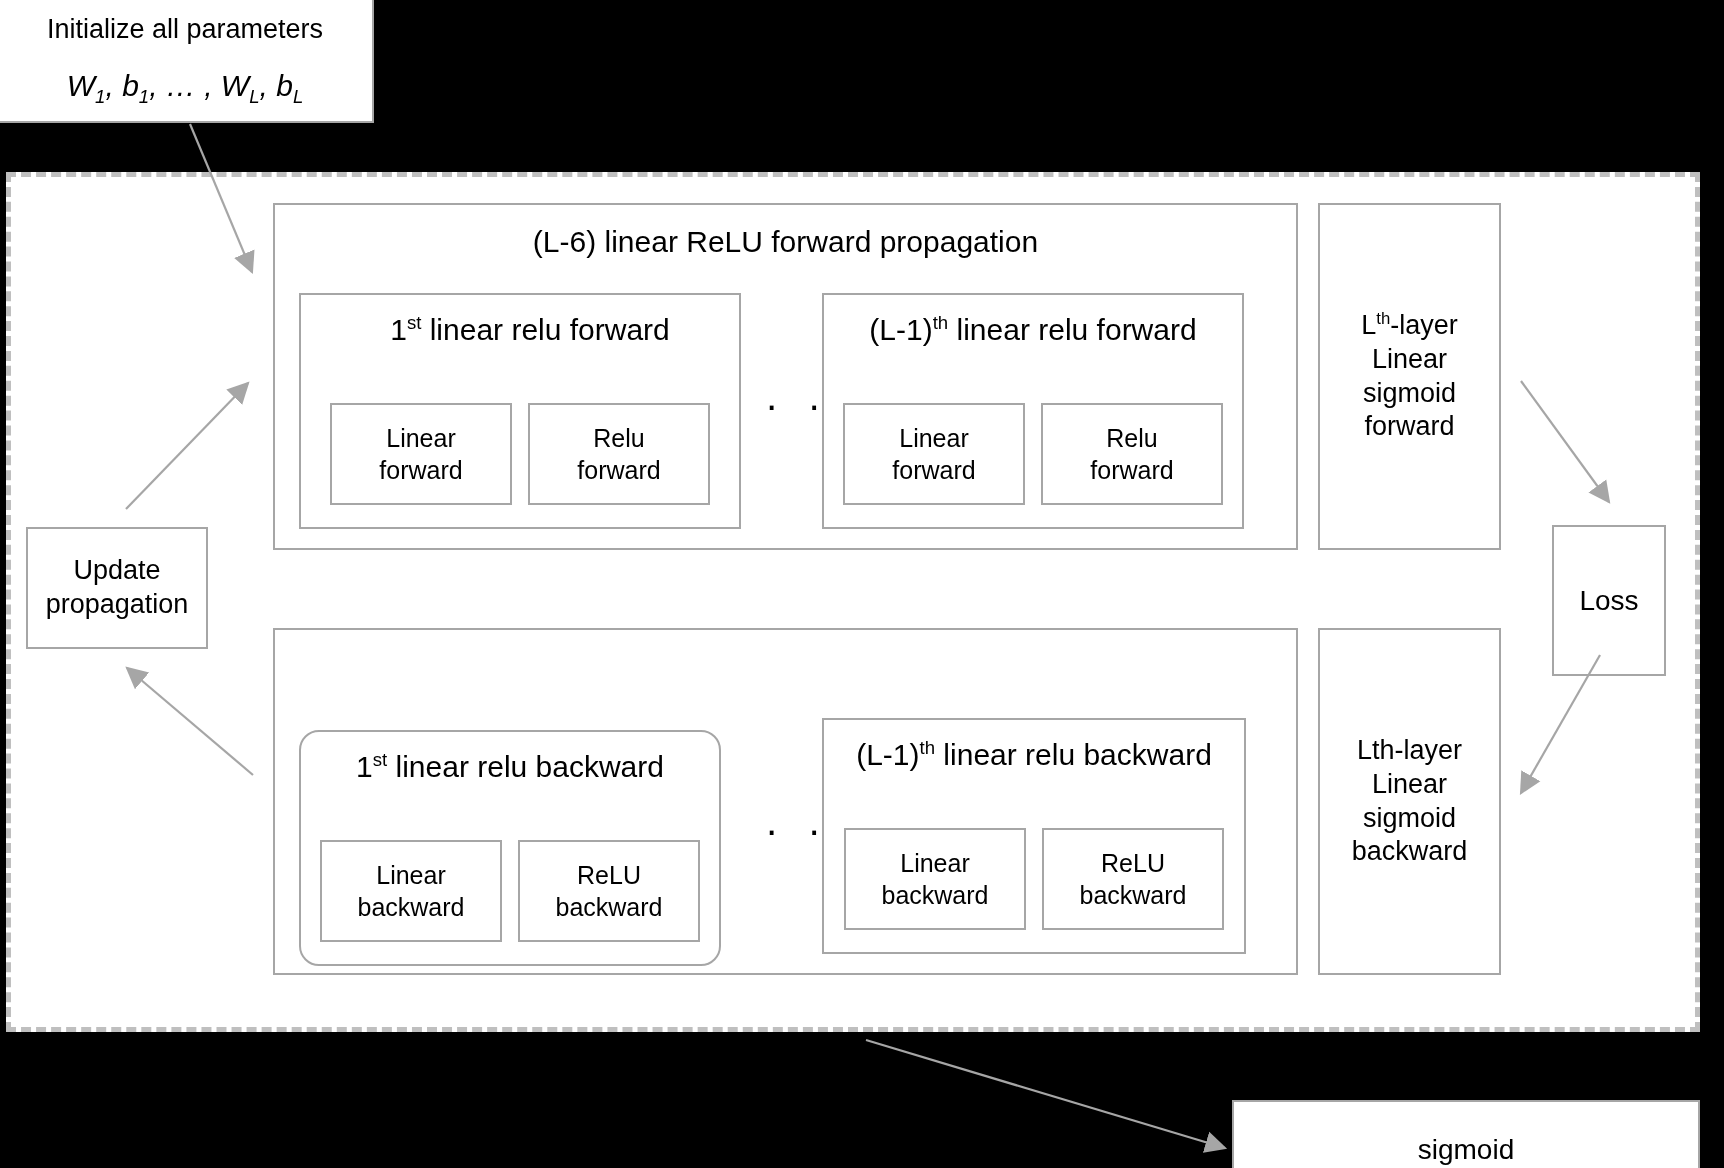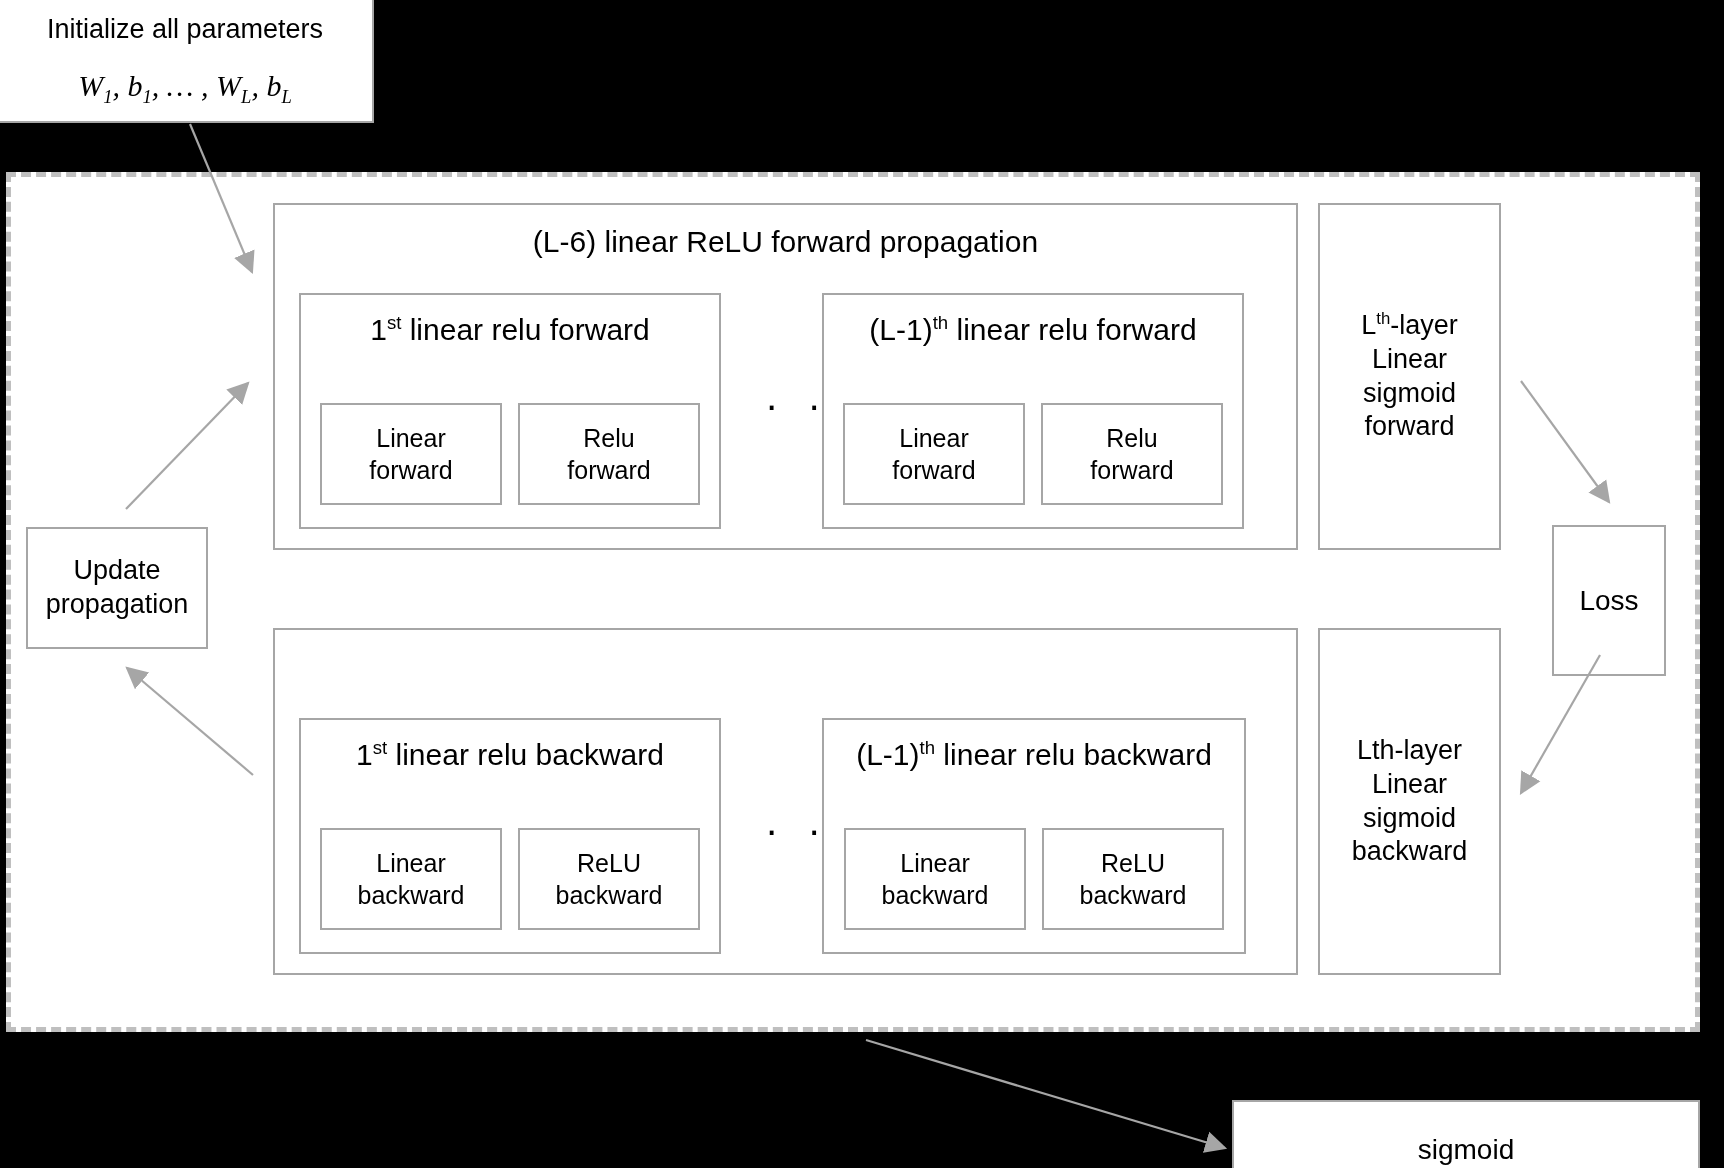--- a/index.html
+++ b/index.html
@@ -33,21 +33,21 @@
   #init-box {
     left: -4px;
     top: -2px;
     width: 378px;
     height: 125px;
     flex-direction: column;
     font-size: 27px;
     padding: 6px 10px;
   }
   #init-box .line2 {
-    font-family: Liberation Serif, serif;
+    font-family: Liberation Sans, sans-serif;
     font-style: italic;
     font-size: 30px;
     margin-top: 21px;
   }
   #init-box .line2 sub {
     font-size: 0.62em;
     font-style: italic;
   }
 
   
@@ -157,21 +157,21 @@
 <div class="abs" id="training-container"></div>
 
 <div class="abs wbox" id="update-box" style="left:26px; top:527px; width:182px; height:122px; flex-direction:column; font-size:27px;">
   <div>Update</div>
   <div>propagation</div>
 </div>
 
 <div class="abs group-panel" id="fwd-panel">
   <div class="group-title">(L-6) linear ReLU forward propagation</div>
 
-  <div class="sub-block" style="left:24px; top:88px; width:418px; height:232px;">
+  <div class="sub-block" style="left:24px; top:88px; width:418px; height:232px;padding-left:20px;">
     <div class="sub-title"><span>1</span><sup>st</sup><span> linear relu forward</span></div>
     <div class="leafrow">
       <div class="leaf">
         <span>Linear</span>
         <span>forward</span>
       </div>
       <div class="leaf">
         <span>Relu</span>
         <span>forward</span>
       </div>
@@ -190,21 +190,21 @@
       <div class="leaf">
         <span>Relu</span>
         <span>forward</span>
       </div>
     </div>
   </div>
 </div>
 
 <div class="abs group-panel" id="bwd-panel">
 
-  <div class="sub-block" style="left:24px; top:88px; width:418px; height:232px;">
+  <div class="sub-block" style="left:24px; top:100px; width:418px; height:232px;border-radius:20px;">
     <div class="sub-title"><span>1</span><sup>st</sup><span> linear relu backward</span></div>
     <div class="leafrow">
       <div class="leaf">
         <span>Linear</span>
         <span>backward</span>
       </div>
       <div class="leaf">
         <span>ReLU</span>
         <span>backward</span>
       </div>

